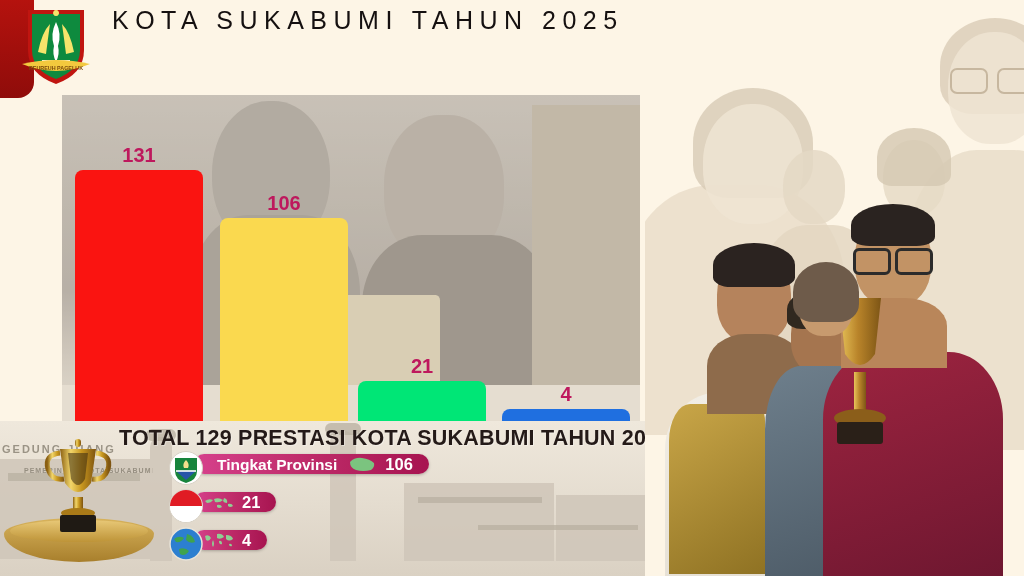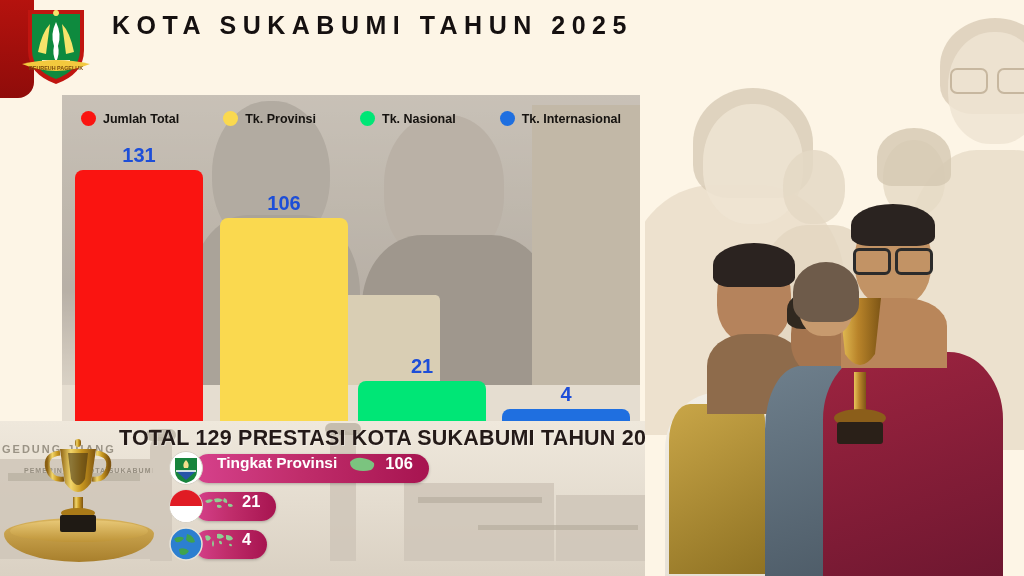--- a/index.html
+++ b/index.html
@@ -32,64 +32,64 @@
 
   
   .header{position:absolute;left:112px;top:6px;width:570px;}
   .title-main{
     font-size:57px;font-weight:bold;line-height:.95;letter-spacing:1px;
     color:#15100f;
     text-shadow:-4px -4px 0 #9E1243;
     white-space:nowrap;
   }
   .title-sub{
-    font-size:25px;font-weight:bold;letter-spacing:6.5px;color:#151010;
-    margin-top:5px;white-space:nowrap;
+    font-size:25px;font-weight:normal;letter-spacing:6.5px;color:#151010;
+    white-space:nowrap;
   }
 
   
   .chart-panel{position:absolute;left:62px;top:95px;width:578px;height:326px;overflow:hidden;}
   .chart-bg{position:absolute;inset:0;background:
       linear-gradient(180deg,#BDB5AC 0%,#ADA59B 38%,#A49B92 60%,#CFC6BA 84%,#E6DDD0 100%);}
   .cbg-figure{position:absolute;border-radius:50%;}
   .chart-dim{position:absolute;inset:0;background:rgba(224,216,204,.34);}
 
   .legend{position:absolute;left:0;top:16px;width:100%;display:flex;justify-content:center;gap:44px;
     align-items:center;}
   .legend-item{display:flex;align-items:center;gap:7px;}
   .legend-dot{width:15px;height:15px;border-radius:50%;display:block;}
   .legend-label{font-size:12.5px;font-weight:bold;color:#15120f;white-space:nowrap;}
 
   .bars{position:absolute;left:0;bottom:0;width:578px;height:326px;}
   .bar-wrap{position:absolute;bottom:0;}
   .bar{position:absolute;bottom:0;left:0;width:100%;border-radius:8px 8px 0 0;}
-  .bar-val{position:absolute;left:0;width:100%;text-align:center;font-size:20px;font-weight:bold;color:#1d4ed8;}
+  .bar-val{position:absolute;left:0;width:100%;text-align:center;font-size:20px;font-weight:bold;color:#be185d;}
 
   
   .bottom{position:absolute;left:0;top:421px;width:645px;height:155px;overflow:hidden;}
   .bottom-bg{position:absolute;inset:0;background:linear-gradient(180deg,#EFE8DC 0%,#E4DCCF 55%,#DAD1C3 100%);}
   .bld{position:absolute;background:#CFC6B8;opacity:.85;}
   .bld-dark{position:absolute;background:#BAB1A2;opacity:.8;}
   .bld-txt{position:absolute;color:#8C8577;font-weight:bold;letter-spacing:2px;opacity:.85;}
 
   .podium{position:absolute;left:4px;bottom:14px;width:150px;height:44px;
     background:linear-gradient(180deg,#D8B35C,#A87F2C);border-radius:50%/36% 36% 64% 64%;}
   .podium-top{position:absolute;left:10px;bottom:34px;width:138px;height:22px;
     background:linear-gradient(180deg,#E8C877,#BE9438);border-radius:50%;}
   .trophy{position:absolute;left:38px;bottom:42px;width:80px;height:95px;}
 
   .total-line{position:absolute;left:119px;top:5px;font-size:21.5px;font-weight:bold;
     color:#241a18;letter-spacing:.2px;white-space:nowrap;text-shadow:1px 1px 0 rgba(255,255,255,.35);}
 
   .rows{position:absolute;left:167px;top:30px;width:400px;}
   .row{position:relative;height:34px;margin-bottom:4px;}
   .row-icon{position:absolute;left:0;top:0;width:38px;height:34px;z-index:3;}
-  .pill{position:absolute;left:27px;top:3px;height:29px;border-radius:15px;
+  .pill{position:absolute;left:27px;top:3px;height:20px;border-radius:15px;
     background:linear-gradient(90deg,#D6418C 0%,#C02D6B 45%,#A71450 100%);
-    display:flex;align-items:flex-start;box-shadow:0 1px 3px rgba(0,0,0,.25);}
+    display:flex;align-items:flex-end;box-shadow:0 1px 3px rgba(0,0,0,.25);}
   .pill-label{color:#fff;font-size:15.5px;font-weight:bold;padding-left:23px;white-space:nowrap;}
   .pill-map{width:30px;height:20px;margin-left:10px;position:relative;flex:0 0 auto;}
   .pill-val{color:#fff;font-size:16.5px;font-weight:bold;margin-left:8px;margin-right:16px;white-space:nowrap;}
 </style>
 </head>
 <body>
 
 <div id="stage">
 
   <div class="photo-right">
@@ -178,38 +178,20 @@
       <div class="cbg-figure" style="left:150px;top:6px;width:118px;height:150px;background:#9B938A;border-radius:48%;"></div>
       <div class="cbg-figure" style="left:128px;top:120px;width:170px;height:230px;background:#8F877F;border-radius:34% 34% 0 0;"></div>
       <div class="cbg-figure" style="left:322px;top:20px;width:120px;height:150px;background:#A79D92;border-radius:46%;"></div>
       <div class="cbg-figure" style="left:300px;top:140px;width:190px;height:220px;background:#7E756C;border-radius:32% 32% 0 0;"></div>
       <div class="cbg-figure" style="left:268px;top:200px;width:110px;height:130px;background:#D6C9A8;border-radius:4%;"></div>
       <div class="cbg-figure" style="left:470px;top:10px;width:110px;height:300px;background:#B3A893;border-radius:0;"></div>
       <div style="position:absolute;left:0;bottom:0;width:100%;height:36px;background:#E9E0D2;"></div>
     </div>
     <div class="chart-dim"></div>
 
-    <div class="legend">
-      <div class="legend-item">
-        <span class="legend-dot" style="background:#FA1411"></span>
-        <span class="legend-label">Jumlah Total</span>
-      </div>
-      <div class="legend-item">
-        <span class="legend-dot" style="background:#FAD94F"></span>
-        <span class="legend-label">Tk. Provinsi</span>
-      </div>
-      <div class="legend-item">
-        <span class="legend-dot" style="background:#00E676"></span>
-        <span class="legend-label">Tk. Nasional</span>
-      </div>
-      <div class="legend-item">
-        <span class="legend-dot" style="background:#1F6FE0"></span>
-        <span class="legend-label">Tk. Internasional</span>
-      </div>
-    </div>
 
     <div class="bars">
       <div class="bar-wrap" style="left:13px;width:128px;height:326px;">
         <div class="bar" style="height:251px;background:#FA1411;"></div>
         <div class="bar-val" style="bottom:254px;">131</div>
       </div>
       <div class="bar-wrap" style="left:158px;width:128px;height:326px;">
         <div class="bar" style="height:203px;background:#FAD94F;"></div>
         <div class="bar-val" style="bottom:206px;">106</div>
       </div>

